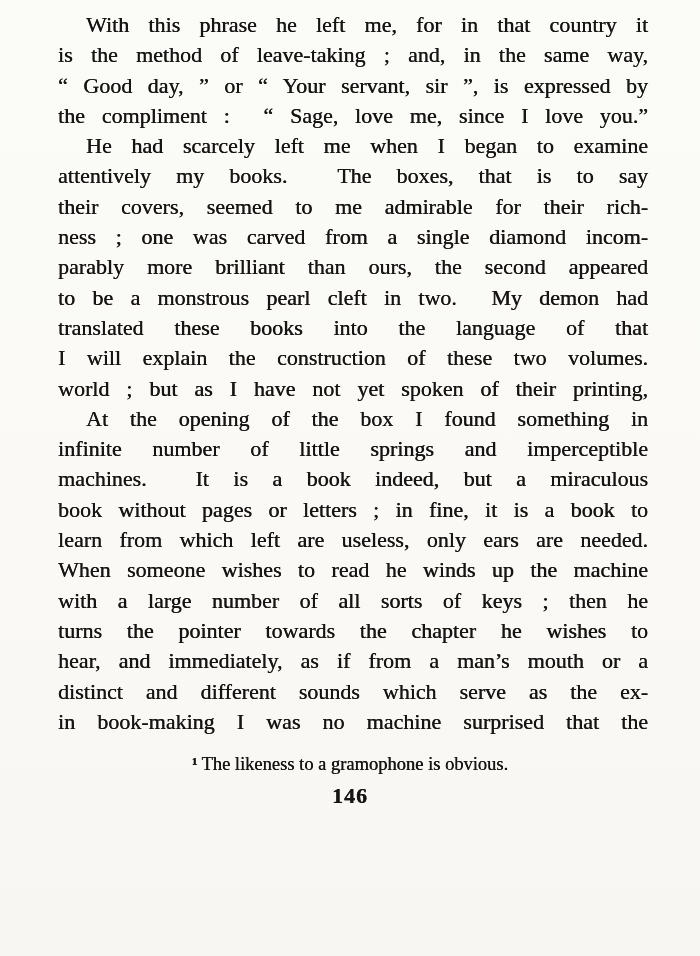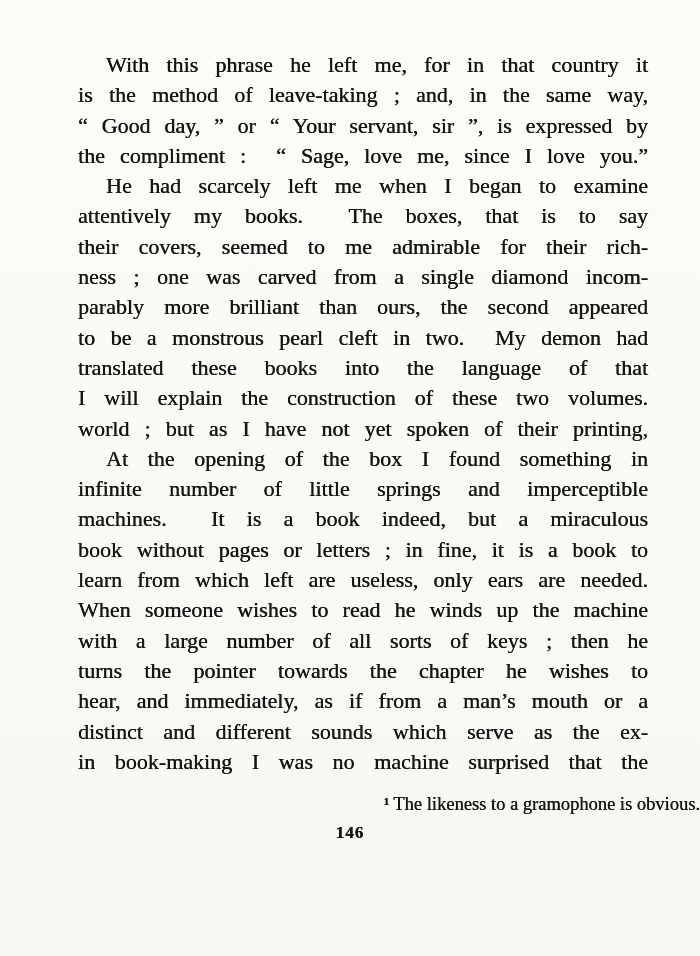--- a/index.html
+++ b/index.html
@@ -12,49 +12,48 @@
     width: 700px;
     height: 956px;
     margin: 0 auto;
     background: linear-gradient(180deg, #fbfbf8 0%, #faf9f6 60%, #f7f6f2 100%);
     color: #171513;
     font-family: "Liberation Serif", "DejaVu Serif", serif;
     overflow: hidden;
     box-sizing: border-box;
   }
   .text-block {
-    padding: 10px 52px 0 78px;
-    margin-top: 40px;
+    padding: 10px 52px 0 58px;
   }
   .line {
     font-size: 22px;
     line-height: 30.3px;
     text-align: justify;
     text-align-last: justify;
     white-space: normal;
     text-shadow: 0.35px 0 0 currentColor; 
   }
   .line.indent {
     text-indent: 28px;
   }
   .footnote {
     margin-top: 15px;
-    text-align: right;
+    text-align: center;
     font-size: 18.5px;
     line-height: 24px;
     text-shadow: 0.3px 0 0 currentColor;
   }
   .fn-marker {
     font-weight: bold;
     padding-right: 4px;
   }
   .page-number {
     margin-top: 7px;
     text-align: center;
-    font-size: 17px;
+    font-size: 22px;
     font-weight: bold;
     letter-spacing: 1px;
     text-shadow: 0.3px 0 0 currentColor;
   }
 </style>
 </head>
 <body>
 
 <div class="page" style="color: rgb(23, 21, 19);">
   <div class="text-block" id="text-lines">

